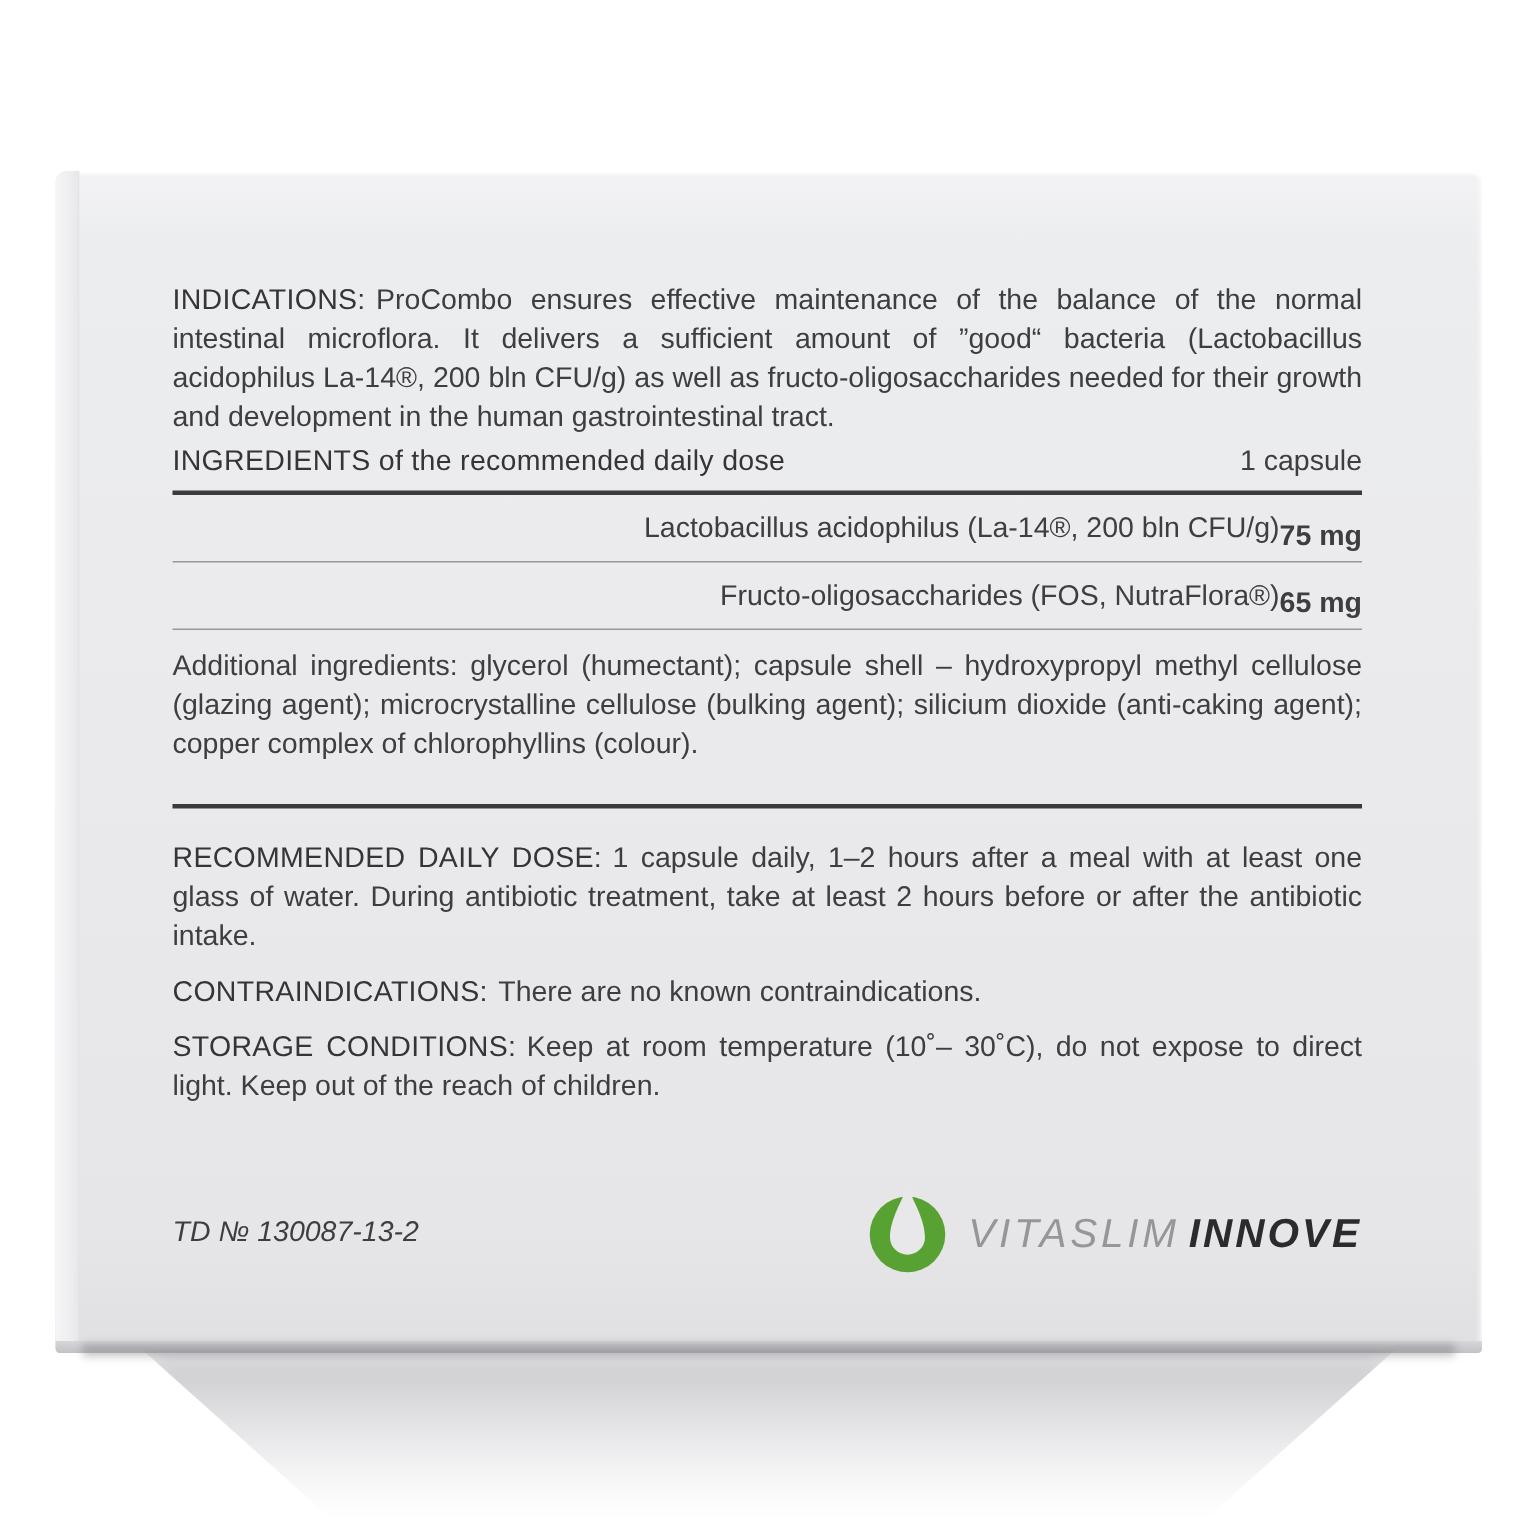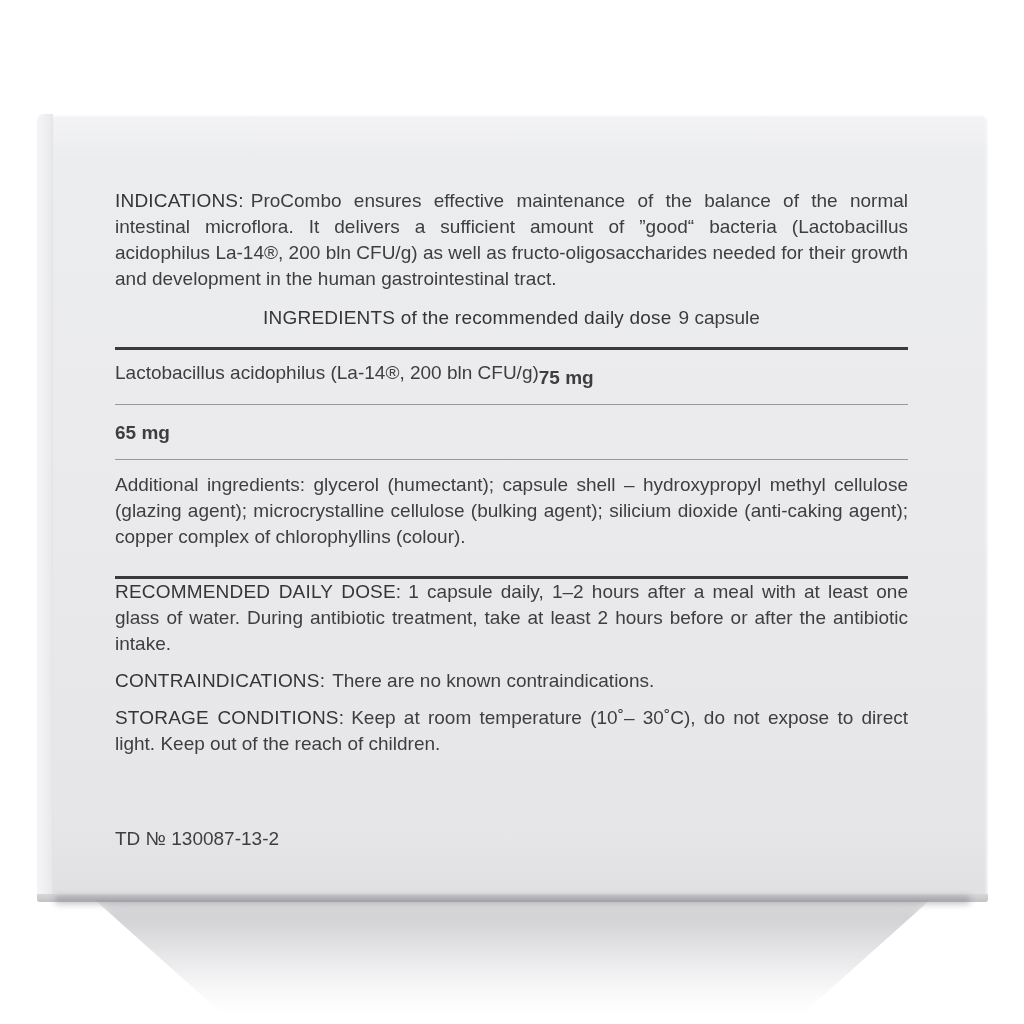--- a/index.html
+++ b/index.html
@@ -42,38 +42,38 @@
     position:absolute;left:78px;right:80px;top:0;bottom:0;
     padding-top:74px;
     color:#3e3e41;
     font-size:19px;line-height:26px;
   }
   p{margin:0;}
   .para{text-align:justify;}
   .lead{color:#353538;letter-spacing:.2px;margin-right:7px;}
   
   .tbl-header{
-    display:flex;justify-content:center;align-items:baseline;
-    margin-top:13px;padding-bottom:16px;border-bottom:3px solid #3a3a3d;
+    display:flex;justify-content:space-between;align-items:baseline;
+    margin-top:3px;padding-bottom:6px;border-bottom:3px solid #3a3a3d;
   }
   .tbl-row{
-    display:flex;justify-content:flex-start;
-    padding:10px 0 18px;border-bottom:1px solid #98989b;
+    display:flex;justify-content:flex-end;
+    padding:10px 0 8px;border-bottom:1px solid #98989b;
   }
   .tbl-row .amount{align-self:flex-end;transform:translateY(5px);white-space:nowrap;font-weight:bold;}
   .amount{white-space:nowrap;}
   .additional{
     text-align:justify;padding:12px 0 26px;border-bottom:3px solid #3a3a3d;
   }
   .sec{margin-top:11px;}
-  .sec-first{}
+  .sec-first{margin-top:21px;}
   
   .footer{
     position:absolute;left:0;right:0;bottom:50px;
-    display:flex;justify-content:space-between;align-items:center;
+    display:flex;justify-content:space-between;align-items:center;font-style:italic;
   }
   .td-number{font-size:19px;color:#3e3e41;}
   .brand{display:flex;align-items:center;}
   .brand-words{margin-left:12px;font-size:27px;letter-spacing:2.5px;white-space:nowrap;}
   .brand-vitaslim{color:#96969a;}
   .brand-innove{color:#2b2b2e;font-weight:bold;margin-left:6px;letter-spacing:2px;}
 </style>
 </head>
 <body>
 
@@ -81,40 +81,48 @@
   <div class="box-left-edge"></div>
   <div class="box-bottom-edge"></div>
 
   <div class="content">
 
     <p class="para"><span class="lead">INDICATIONS:</span><span>ProCombo ensures effective maintenance of the balance of the normal intestinal microflora. It delivers a sufficient amount of ”good“ bacteria (Lactobacillus acidophilus La-14®, 200 bln CFU/g) as well as fructo-oligosaccharides needed for their growth and development in the human gastrointestinal tract.</span></p>
 
     <div>
       <div class="tbl-header">
         <span class="lead">INGREDIENTS of the recommended daily dose</span>
-        <span class="amount">9 capsule</span>
+        <span class="amount">1 capsule</span>
       </div>
       <div class="tbl-row">
         <span>Lactobacillus acidophilus (La-14®, 200 bln CFU/g)</span>
         <span class="amount">75 mg</span>
       </div>
       <div class="tbl-row">
+        <span>Fructo-oligosaccharides (FOS, NutraFlora®)</span>
         <span class="amount">65 mg</span>
       </div>
       <p class="additional">Additional ingredients: glycerol (humectant); capsule shell – hydroxypropyl methyl cellulose (glazing agent); microcrystalline cellulose (bulking agent); silicium dioxide (anti-caking agent); copper complex of chlorophyllins (colour).</p>
     </div>
 
     <p class="para sec-first"><span class="lead">RECOMMENDED DAILY DOSE:</span><span>1 capsule daily, 1–2 hours after a meal with at least one glass of water. During antibiotic treatment, take at least 2 hours before or after the antibiotic intake.</span></p>
 
     <p class="para sec"><span class="lead">CONTRAINDICATIONS:</span><span>There are no known contraindications.</span></p>
 
     <p class="para sec"><span class="lead">STORAGE CONDITIONS:</span><span>Keep at room temperature (10˚– 30˚C), do not expose to direct light. Keep out of the reach of children.</span></p>
 
 
     <div class="footer">
       <span class="td-number">TD № 130087-13-2</span>
+      <div class="brand">
+        <svg width="56" height="60" viewBox="0 0 60 64">
+          <circle cx="30" cy="33" r="27" fill="#57a233"></circle>
+          <path d="M30,-1 C27,7 17.5,22 17.5,35 A12.5,12.5 0 0 0 42.5,35 C42.5,22 33,7 30,-1 Z" fill="#e8e8ea"></path>
+        </svg>
+        <span class="brand-words"><span class="brand-vitaslim">VITASLIM</span><span class="brand-innove">INNOVE</span></span>
+      </div>
     </div>
 
   </div>
 </div>
 
 <div class="cast-shadow-band"></div>
 <div class="cast-shadow"></div>
 
 </body></html>

